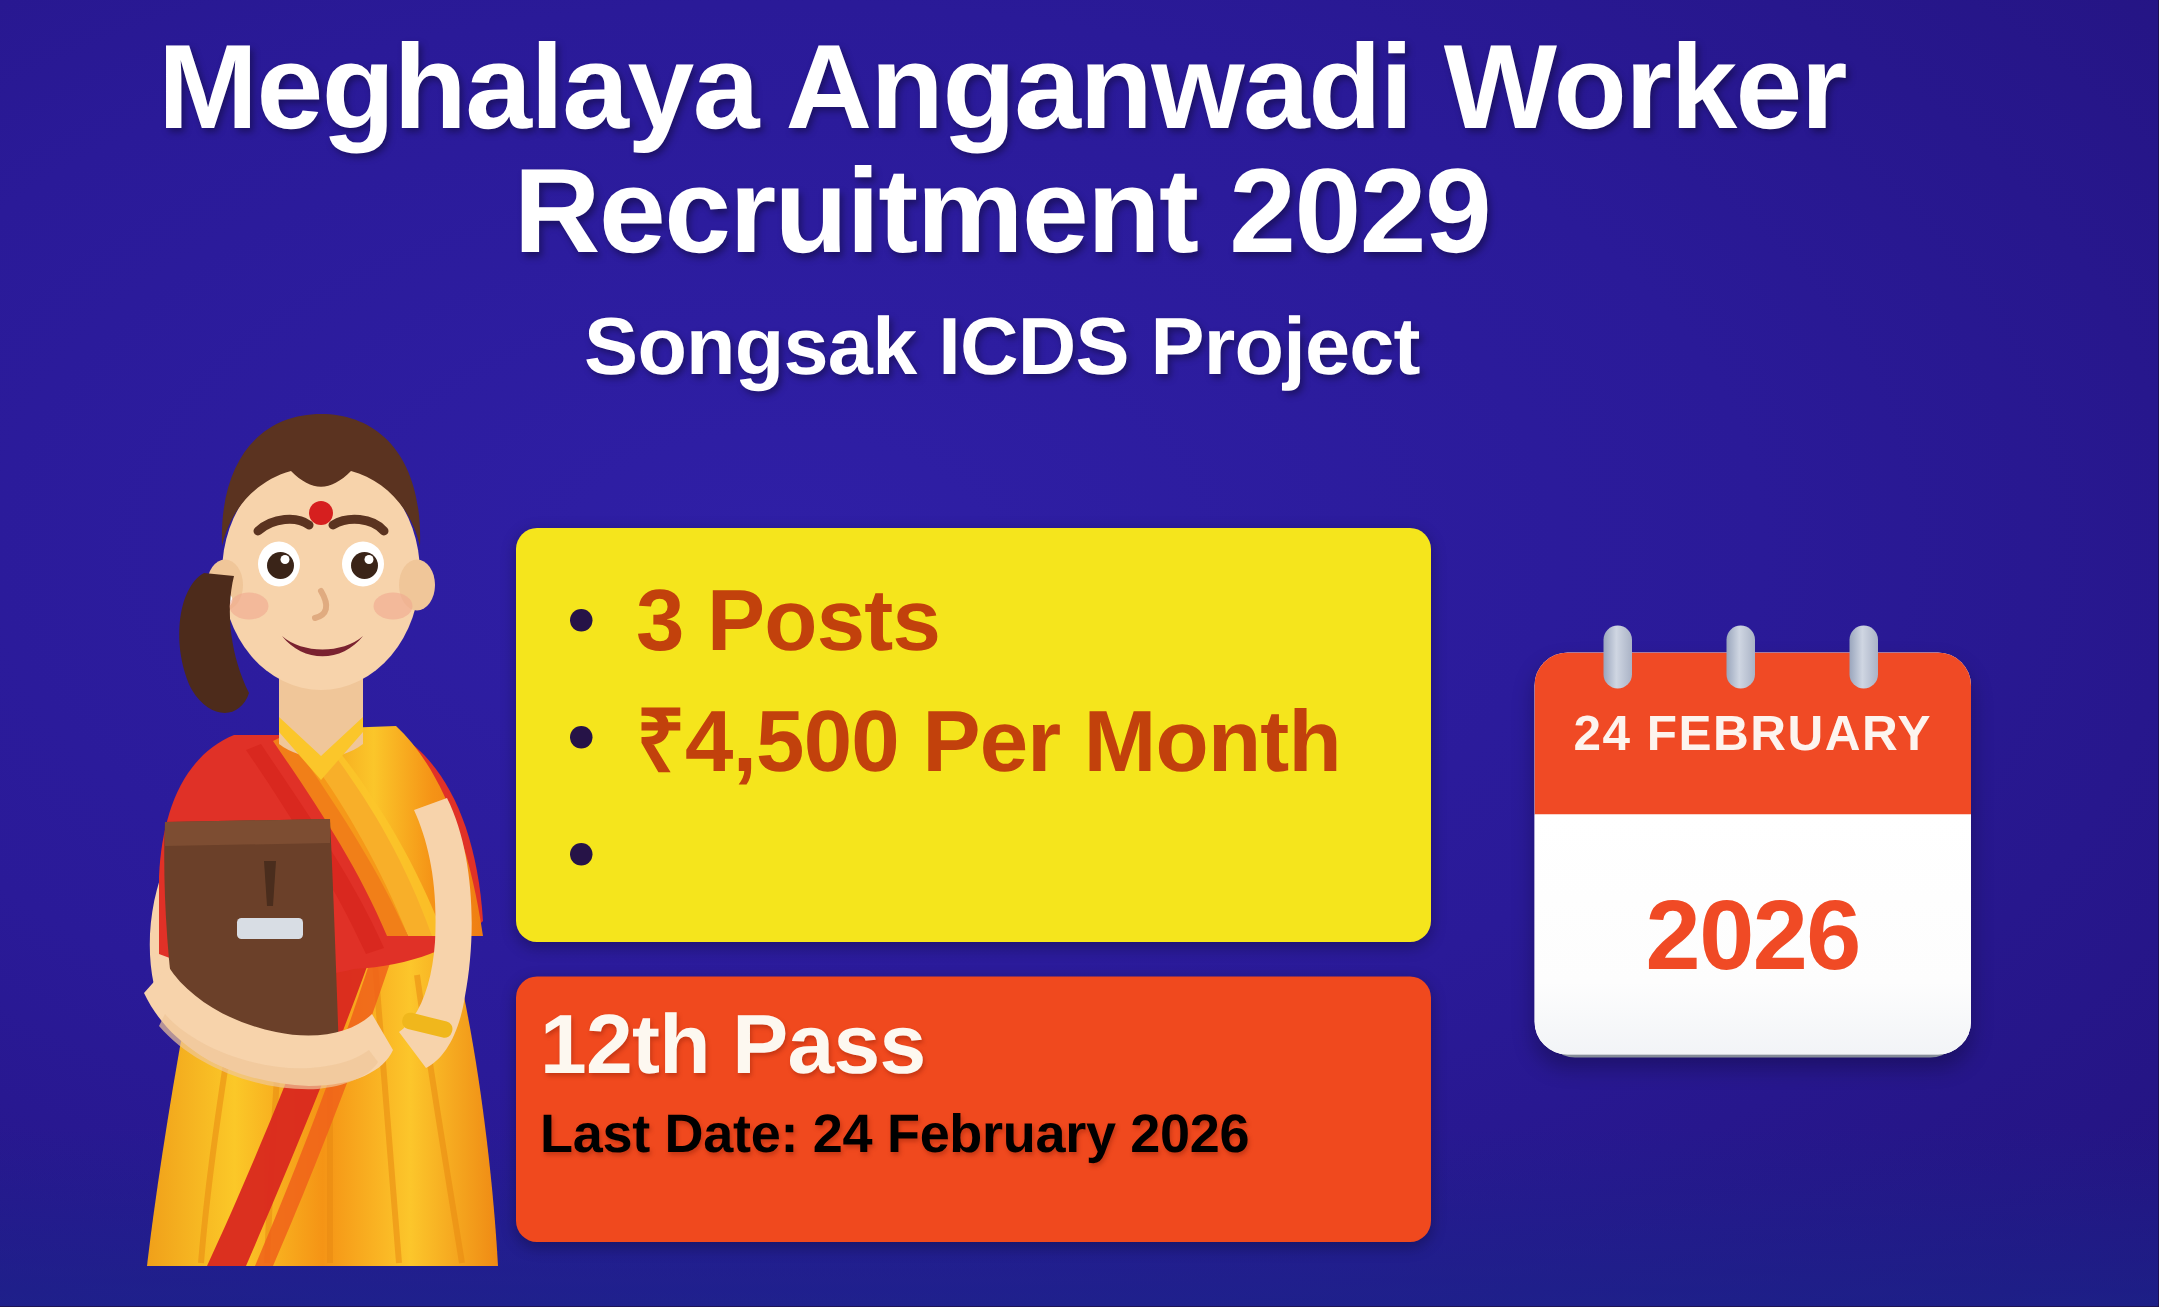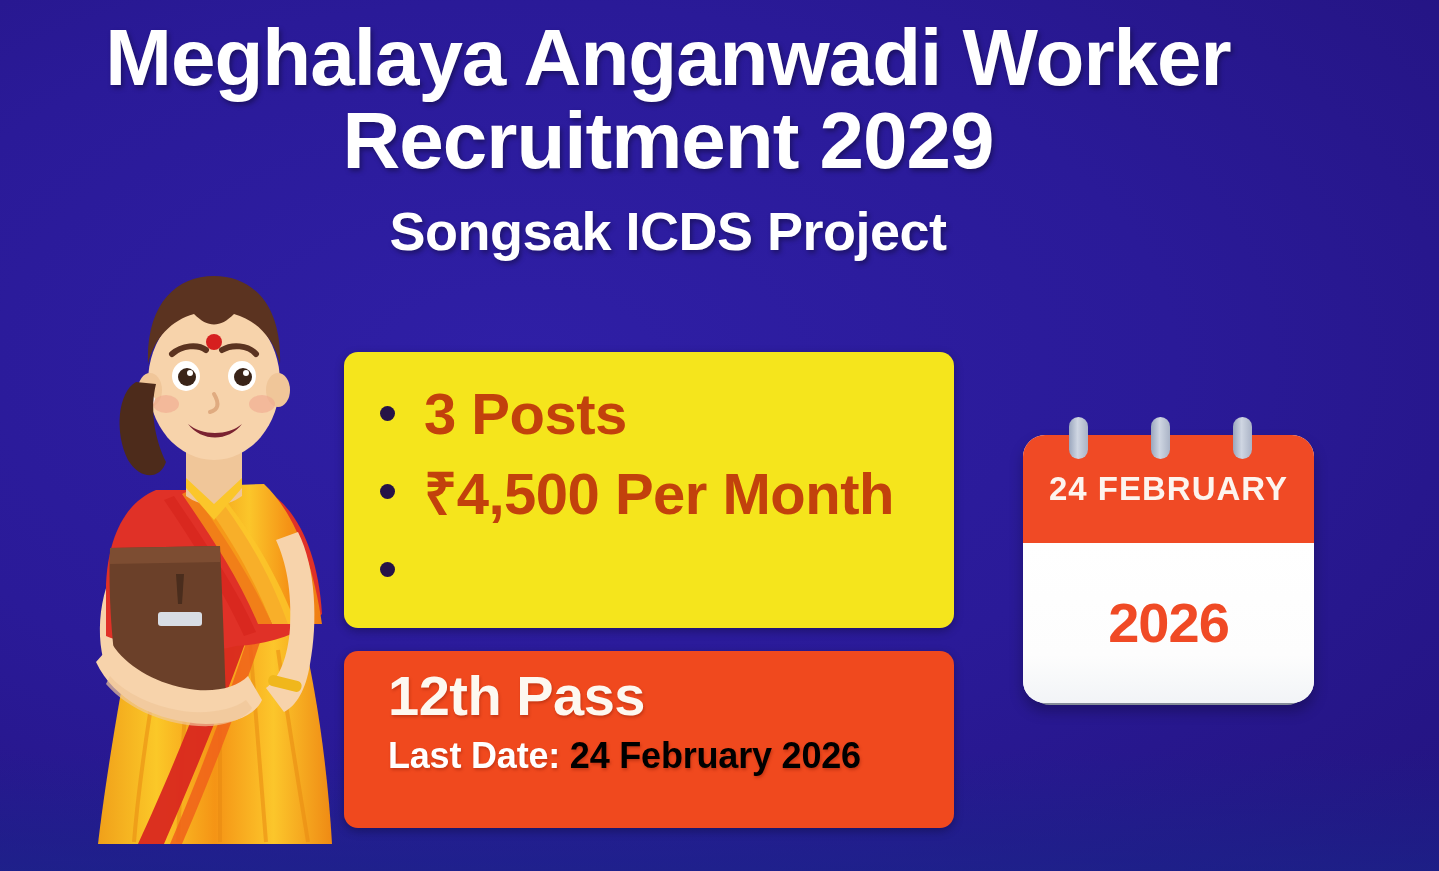--- a/index.html
+++ b/index.html
@@ -101,39 +101,39 @@
   .orange-box {
     position: absolute;
     left: 344px;
     top: 651px;
     width: 610px;
     height: 177px;
     background: #f0491e;
     border-radius: 14px;
     box-shadow: 0 3px 10px rgba(0,0,0,0.30);
     box-sizing: border-box;
-    padding: 14px 0 0 44px;
+    padding: 14px 0 0 16px;
     z-index: 5;
   }
   .qualification {
     color: #fdf8f0;
     font-size: 56px;
     font-weight: bold;
     line-height: 1.1;
     letter-spacing: -0.5px;
     text-shadow: 1px 2px 3px rgba(120,20,0,0.35);
   }
   .lastdate-row {
     margin-top: 8px;
     font-size: 36px;
     font-weight: bold;
     letter-spacing: -0.2px;
     text-shadow: 1px 2px 3px rgba(120,20,0,0.35);
   }
-  .lastdate-label { color: #ffffff; }
+  .lastdate-label { color: #000000; }
   .lastdate-value { color: #000000; }
 
   
   .calendar {
     position: absolute;
     left: 997px;
     top: 417px;
     width: 291px;
     height: 304px;
     z-index: 5;
@@ -185,21 +185,21 @@
   }
   .cal-face {
     height: 160px;
     background: linear-gradient(to bottom, #ffffff 0%, #fdfdfd 70%, #f2f4f7 100%);
     display: flex;
     align-items: center;
     justify-content: center;
   }
   .cal-year {
     color: #f04a25;
-    font-size: 56px;
+    font-size: 66px;
     font-weight: bold;
     letter-spacing: -1px;
     line-height: 1;
   }
   .cal-base {
     position: absolute;
     left: 7px;
     top: 266px;
     width: 277px;
     height: 22px;

